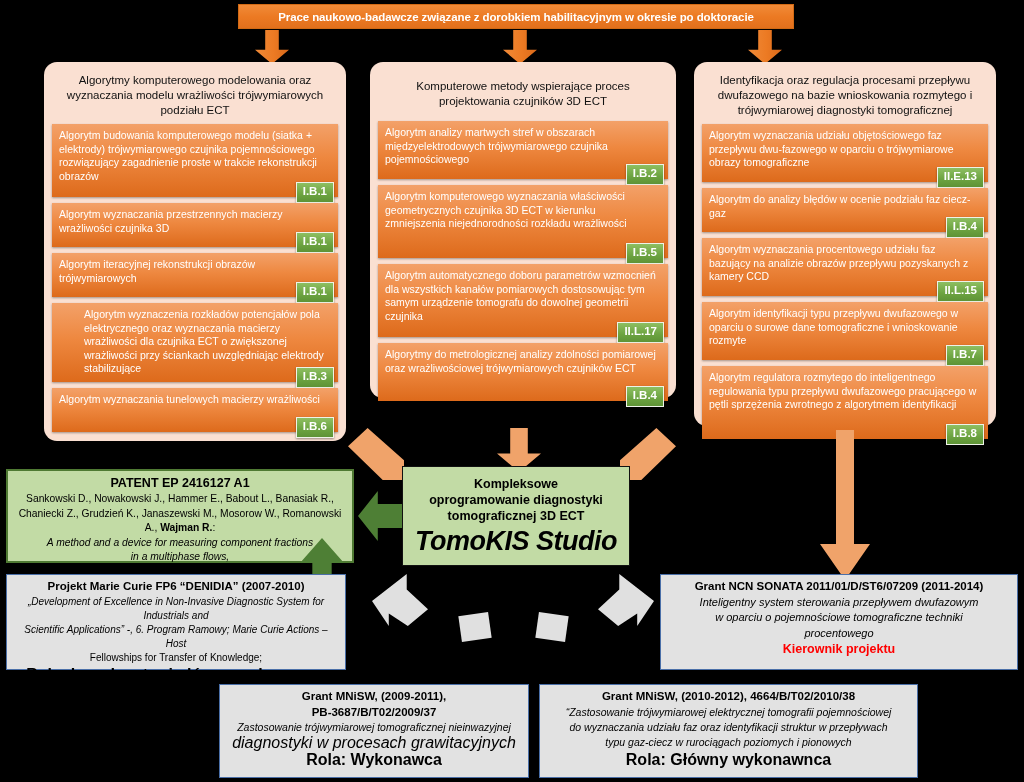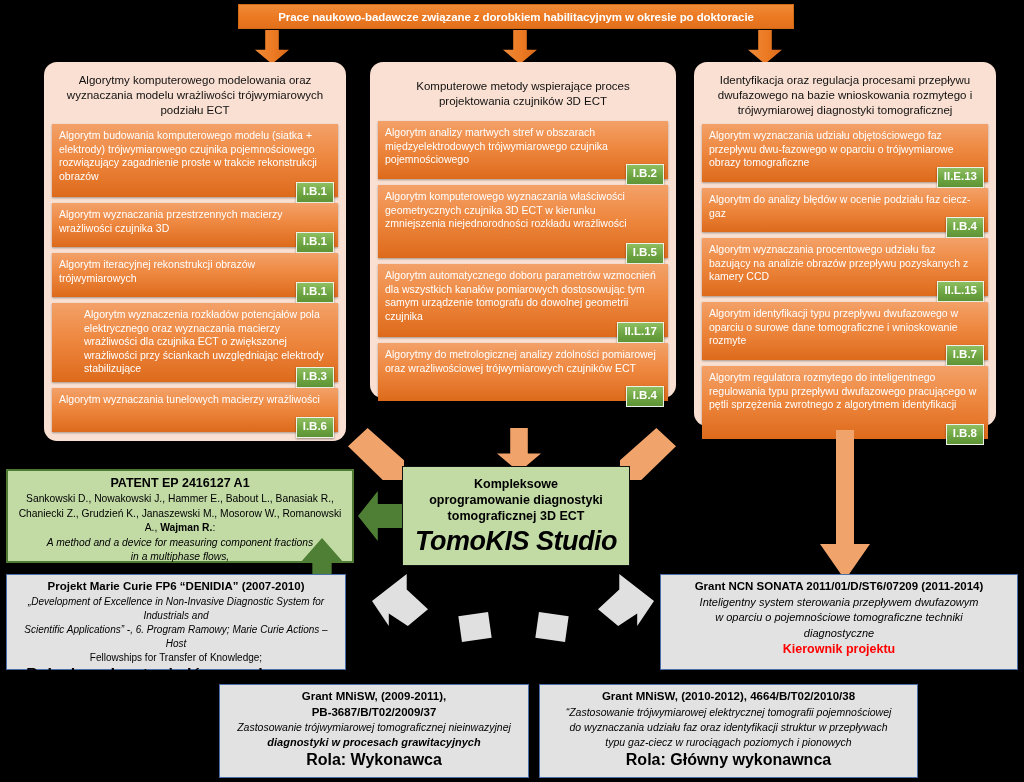--- a/index.html
+++ b/index.html
@@ -226,34 +226,34 @@
   <div class="gb-it">„Development of Excellence in Non-Invasive Diagnostic System for Industrials and</div>
   <div class="gb-plain"><i>Scientific Applications” -, 6. Program Ramowy; Marie Curie Actions – Host</i></div>
   <div class="gb-plain">Fellowships for Transfer of Knowledge;</div>
   <div class="gb-role">Rola: koordynator i główny wykonawca projektu</div>
 </div>
 
 <div class="abs greybox" style="left:660px;top:574px;width:358px;height:96px;">
   <div class="gb-title">Grant NCN SONATA 2011/01/D/ST6/07209 (2011-2014)</div>
   <div class="gb-it" style="font-size:11px;line-height:15.5px;">Inteligentny system sterowania przepływem dwufazowym</div>
   <div class="gb-it" style="font-size:11px;line-height:15.5px;">w oparciu o pojemnościowe tomograficzne techniki</div>
-  <div class="gb-it" style="font-size:11px;line-height:15.5px;">diagnostyczne</div>
+  <div class="gb-it" style="font-size:11px;line-height:15.5px;">procentowego</div>
   <div class="gb-role-red">Kierownik projektu</div>
 </div>
 
 <div class="abs arrow-diag-grey adg-l" style="left:372px;top:574px;"></div>
 <div class="abs arrow-diag-grey adg-r" style="left:598px;top:574px;"></div>
 <div class="abs quad" style="left:460px;top:614px;transform:rotate(-8deg);"></div>
 <div class="abs quad" style="left:537px;top:614px;transform:rotate(8deg);"></div>
 
 <div class="abs greybox" style="left:219px;top:684px;width:310px;height:94px;">
   <div class="gb-title">Grant MNiSW, (2009-2011),</div>
   <div class="gb-title">PB-3687/B/T02/2009/37</div>
   <div class="gb-it" style="font-size:10.5px;line-height:15px;">Zastosowanie trójwymiarowej tomograficznej nieinwazyjnej</div>
-  <div class="gb-it" style="font-size:11px;line-height:15px;font-weight:bold;">diagnostyki w procesach grawitacyjnych</div>
+  <div class="gb-it" style="font-size:16px;line-height:15px;">diagnostyki w procesach grawitacyjnych</div>
   <div class="gb-role">Rola: Wykonawca</div>
 </div>
 
 <div class="abs greybox" style="left:539px;top:684px;width:379px;height:94px;">
   <div class="gb-title"><span>Grant MNiSW, (2010-2012), 4664/B/T02/2010/38</span></div>
   <div class="gb-it" style="font-size:10.5px;line-height:15px;">“Zastosowanie trójwymiarowej elektrycznej tomografii pojemnościowej</div>
   <div class="gb-it" style="font-size:10.5px;line-height:15px;">do wyznaczania udziału faz oraz identyfikacji struktur w przepływach</div>
   <div class="gb-it" style="font-size:10.5px;line-height:15px;">typu gaz-ciecz w rurociągach poziomych i pionowych</div>
   <div class="gb-role">Rola: Główny wykonawnca</div>
 </div>

